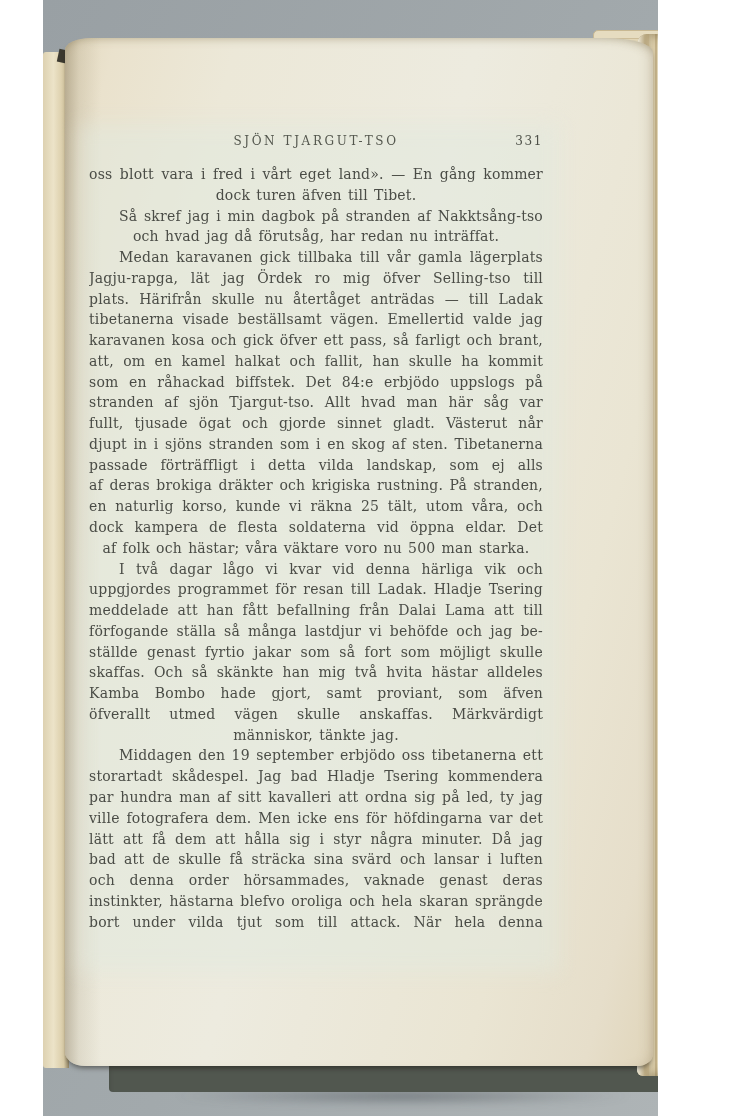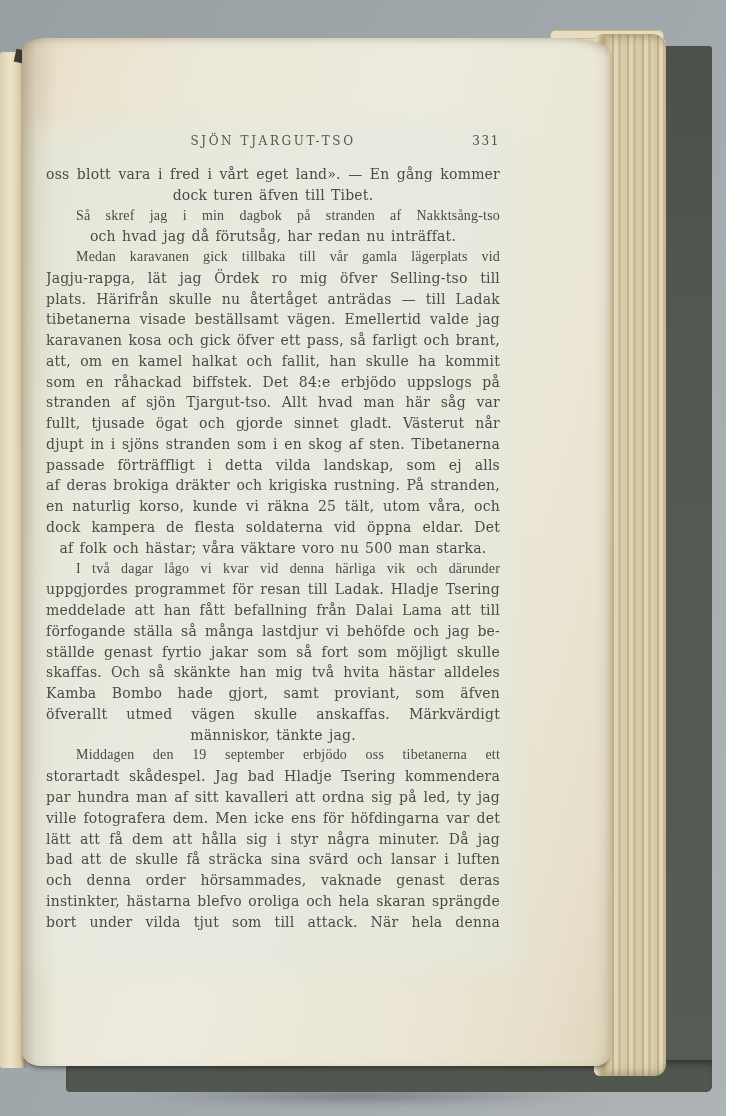--- a/index.html
+++ b/index.html
@@ -1,21 +1,22 @@
 <!DOCTYPE html>
 <html><head>
 <meta charset="utf-8">
 <style>
   html,body{margin:0;padding:0;}
   .photo{
     position:relative;
-    width:726px;height:1116px;
+    width:615px;height:1116px;
     overflow:hidden;
     background:linear-gradient(115deg,#99a0a4 0%,#a2a9ac 55%,#aeb4b6 100%);
     font-family:"DejaVu Serif","Liberation Serif",serif;
+    margin-left:43px;
   }
   .floor-shadow{
     position:absolute;left:40px;top:1084px;width:640px;height:24px;
     background:radial-gradient(ellipse 50% 50% at 50% 50%,rgba(56,62,68,0.5),rgba(56,62,68,0) 72%);
     filter:blur(4px);
   }
   .cover-right{
     position:absolute;left:654px;top:46px;width:58px;height:1046px;
     background:linear-gradient(180deg,#4b514a 0%,#535951 30%,#565c54 100%);
     border-radius:2px 3px 6px 2px;
@@ -88,21 +89,21 @@
   }
   .text-block{
     position:absolute;left:24px;top:126px;width:454px;
     font-size:14px;line-height:20.78px;color:#4a4c46;
     letter-spacing:0.2px;word-spacing:1.5px;
   }
   .line{
     height:20.78px;overflow:hidden;
     text-align:justify;text-align-last:justify;
   }
-  .line.indent{text-indent:30px;font-family:Liberation Serif, serif;}
+  .line.indent{text-indent:30px;}
   .line.end{text-align:center;text-align-last:auto;}
 </style>
 </head>
 <body>
 
 <div class="photo">
   <div class="floor-shadow"></div>
   <div class="cover-right"></div>
   <div class="cover-bottom"></div>
   <div class="page-layer-1"></div>

